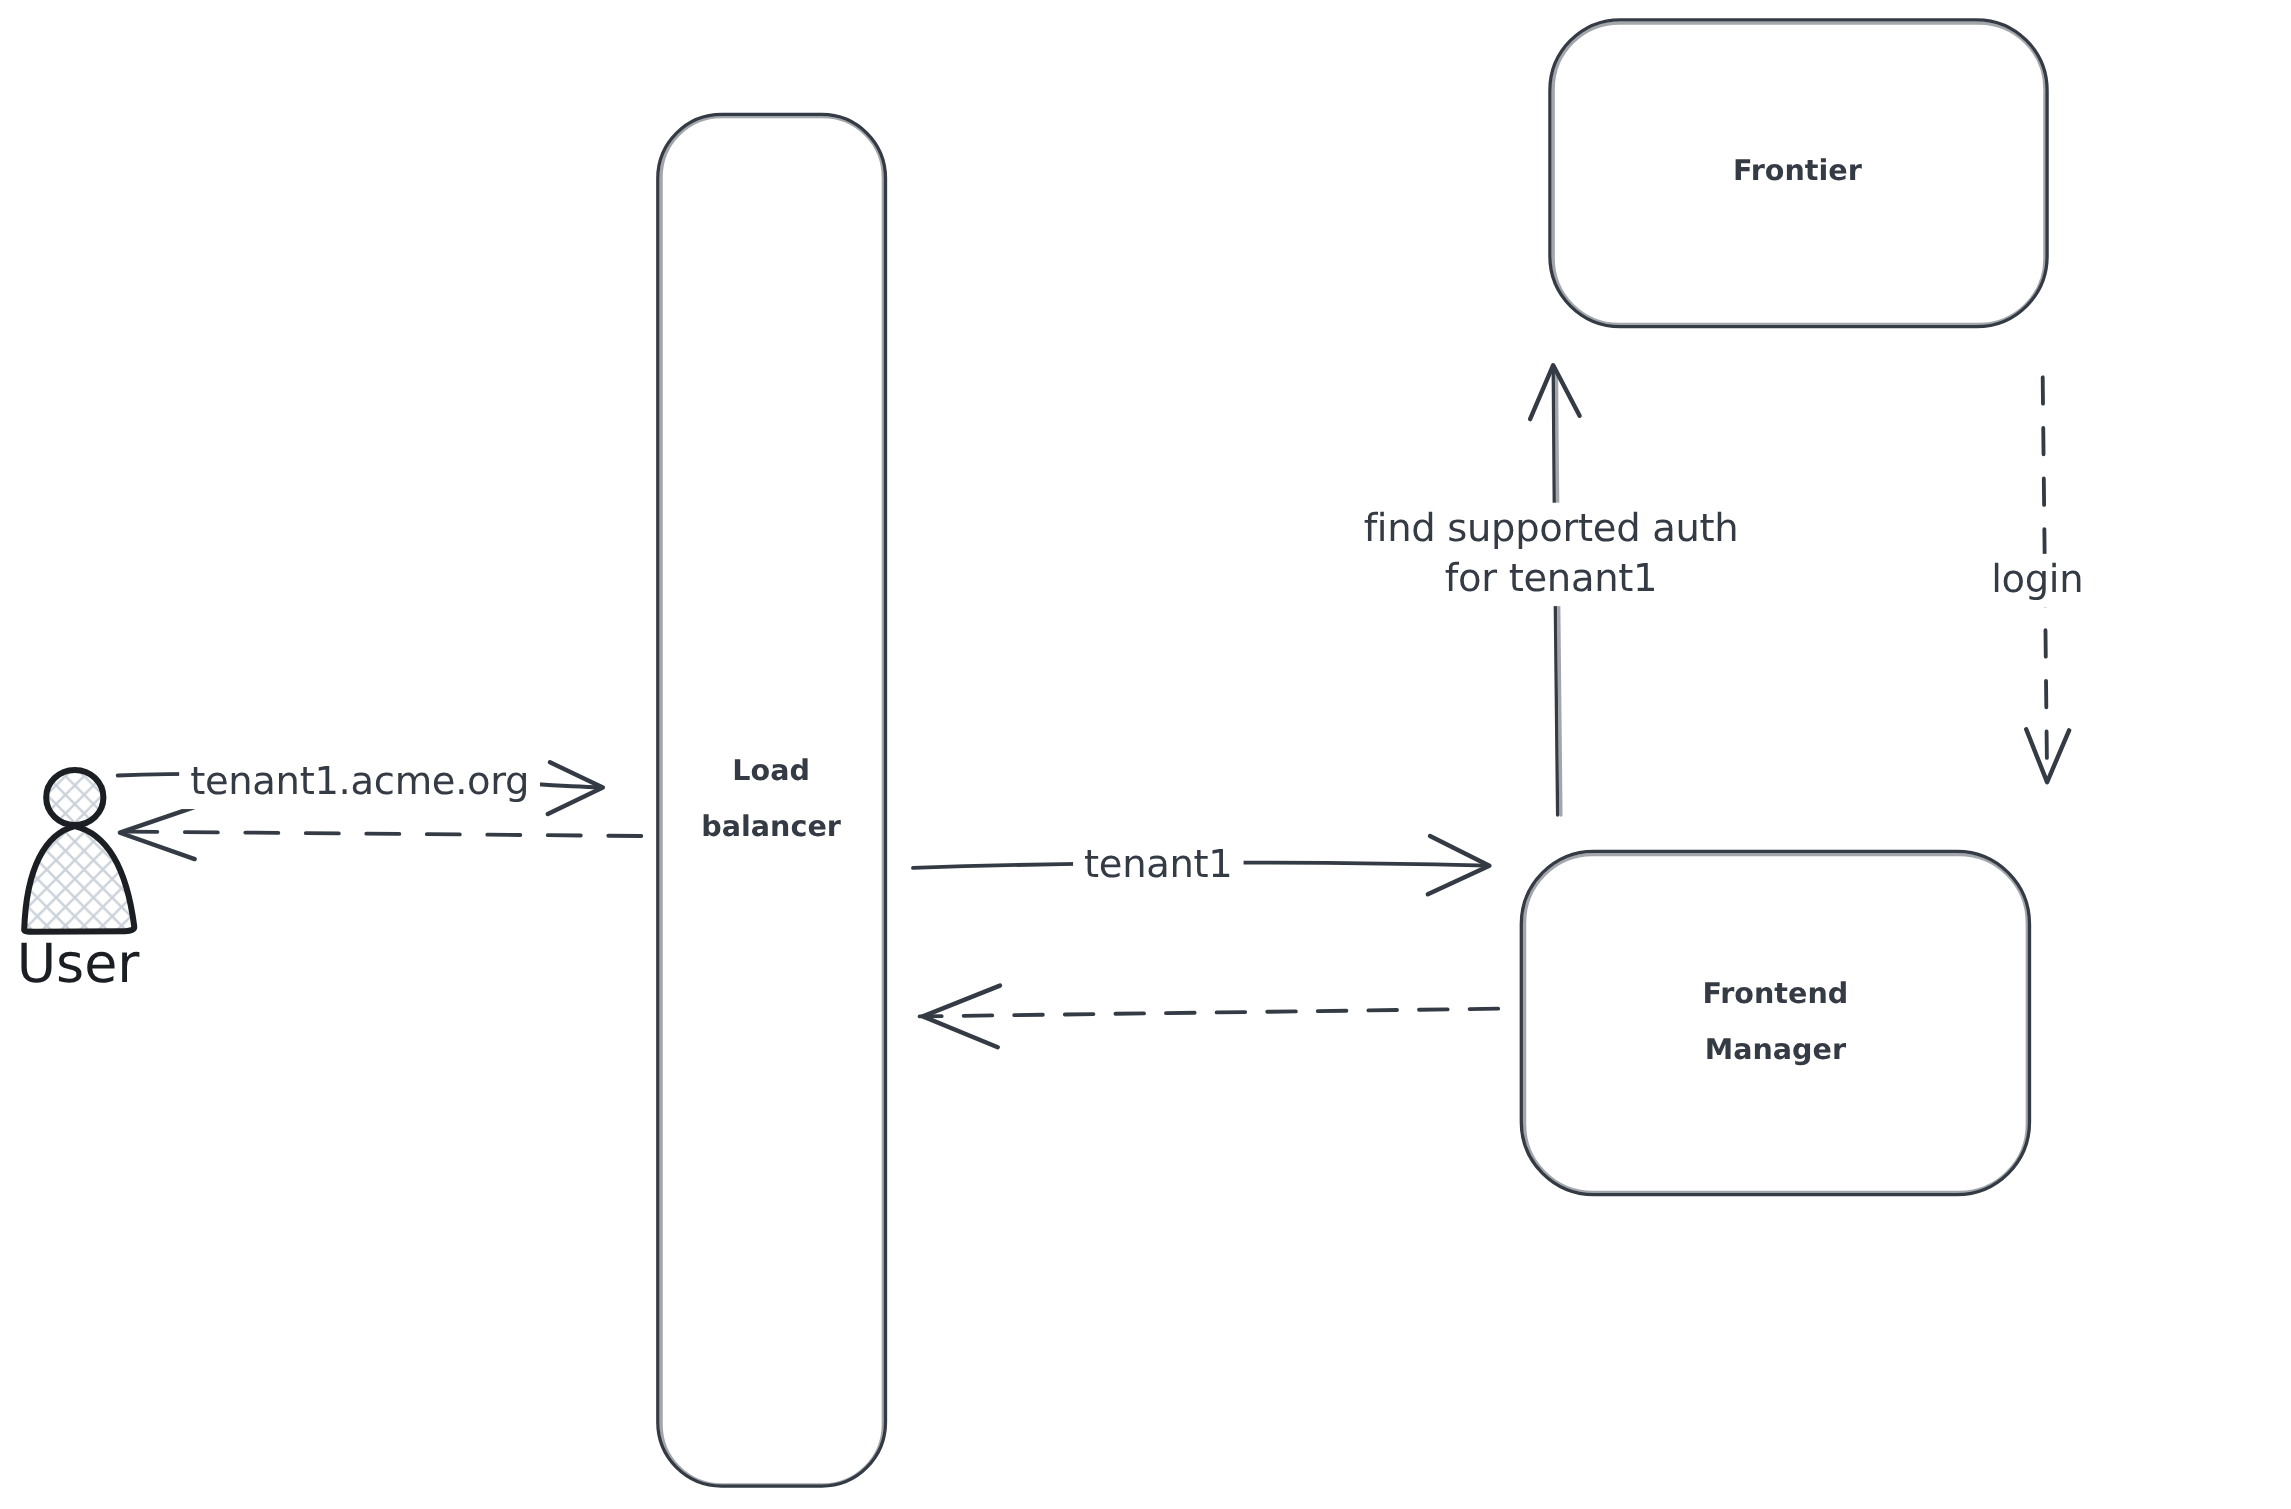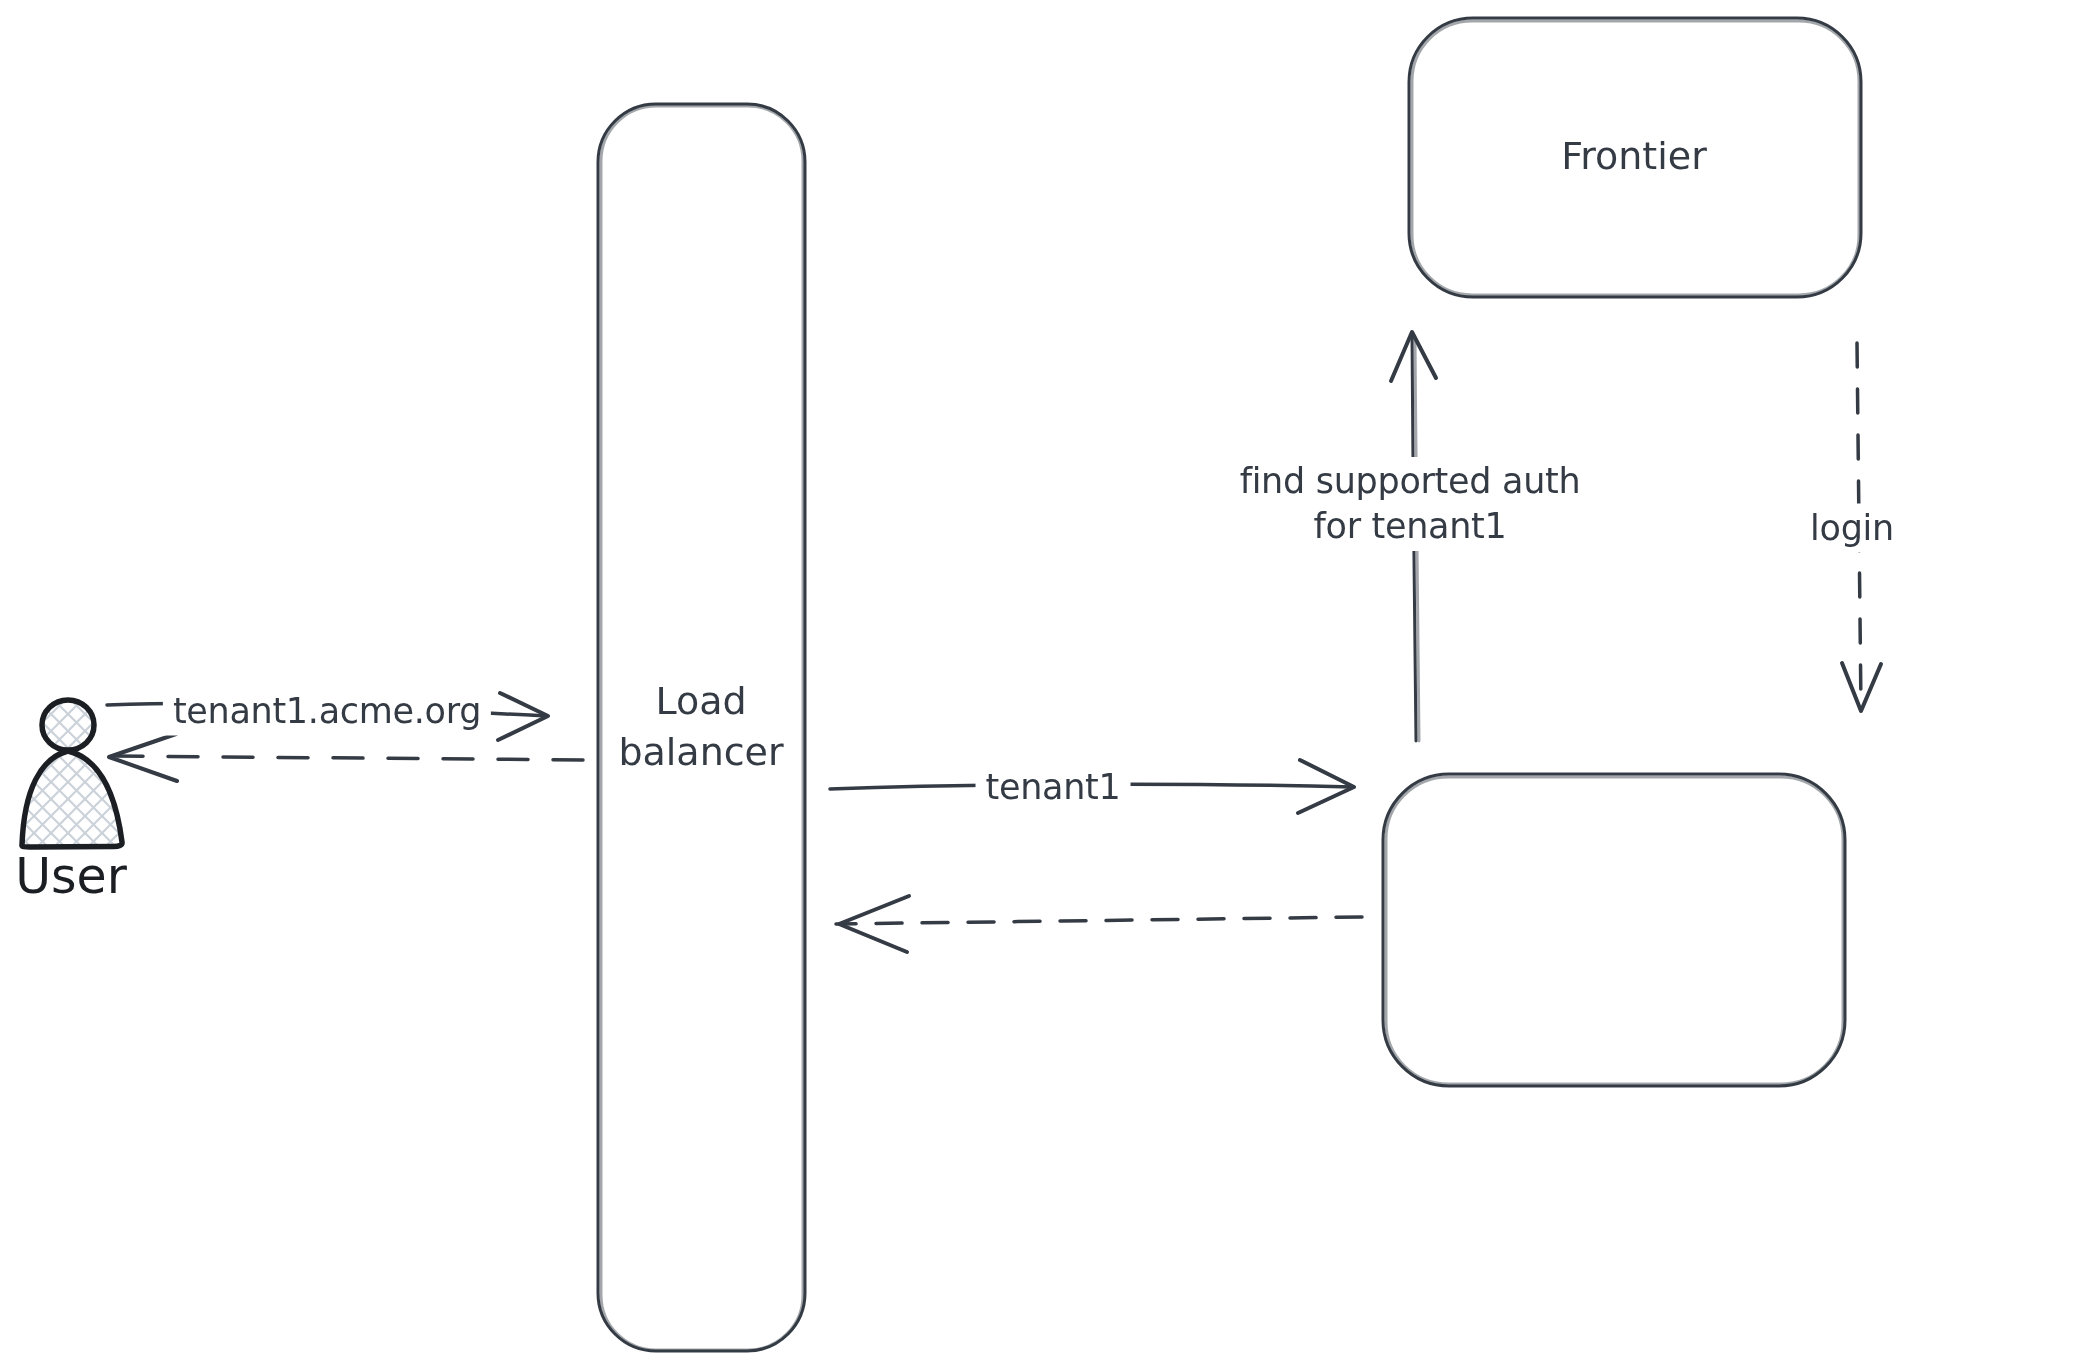--- a/index.html
+++ b/index.html
@@ -20,23 +20,23 @@
   }
   .canvas svg{position:absolute;inset:0;}
   .lbl{
     position:absolute;
     transform:translate(-50%,-50%);
     white-space:nowrap;
     text-align:center;
     color:var(--ink);
   }
   .node-lbl{
-    font-size:38px;
+    font-size:26px;
     line-height:51px;
-    font-weight:400;
+    font-weight:700;
   }
   .edge-lbl{
     font-size:35px;
     line-height:45px;
     letter-spacing:-0.3px;
     background:var(--bg);
     padding:2px 10px;
   }
   .user-lbl{
     font-size:49px;
@@ -115,20 +115,24 @@
 
   <div class="lbl user-lbl" style="left:71px; top:876px;">User</div>
 
   <div class="lbl node-lbl" style="left:701px; top:727px;">
     <span>Load</span>
     <span>balancer</span>
   </div>
 
   <div class="lbl node-lbl" style="left:1634px; top:156px;">Frontier</div>
 
+  <div class="lbl node-lbl" style="left:1614px; top:930px;">
+    <span>Frontend</span>
+    <span>Manager</span>
+  </div>
 
   <div class="lbl edge-lbl" style="left:327px; top:711px;">tenant1.acme.org</div>
 
   <div class="lbl edge-lbl" style="left:1053px; top:787px;">tenant1</div>
 
 
   <div class="lbl edge-lbl" style="left:1410px; top:504px;">
     <span>find supported auth</span>
     <span>for tenant1</span>
   </div>

